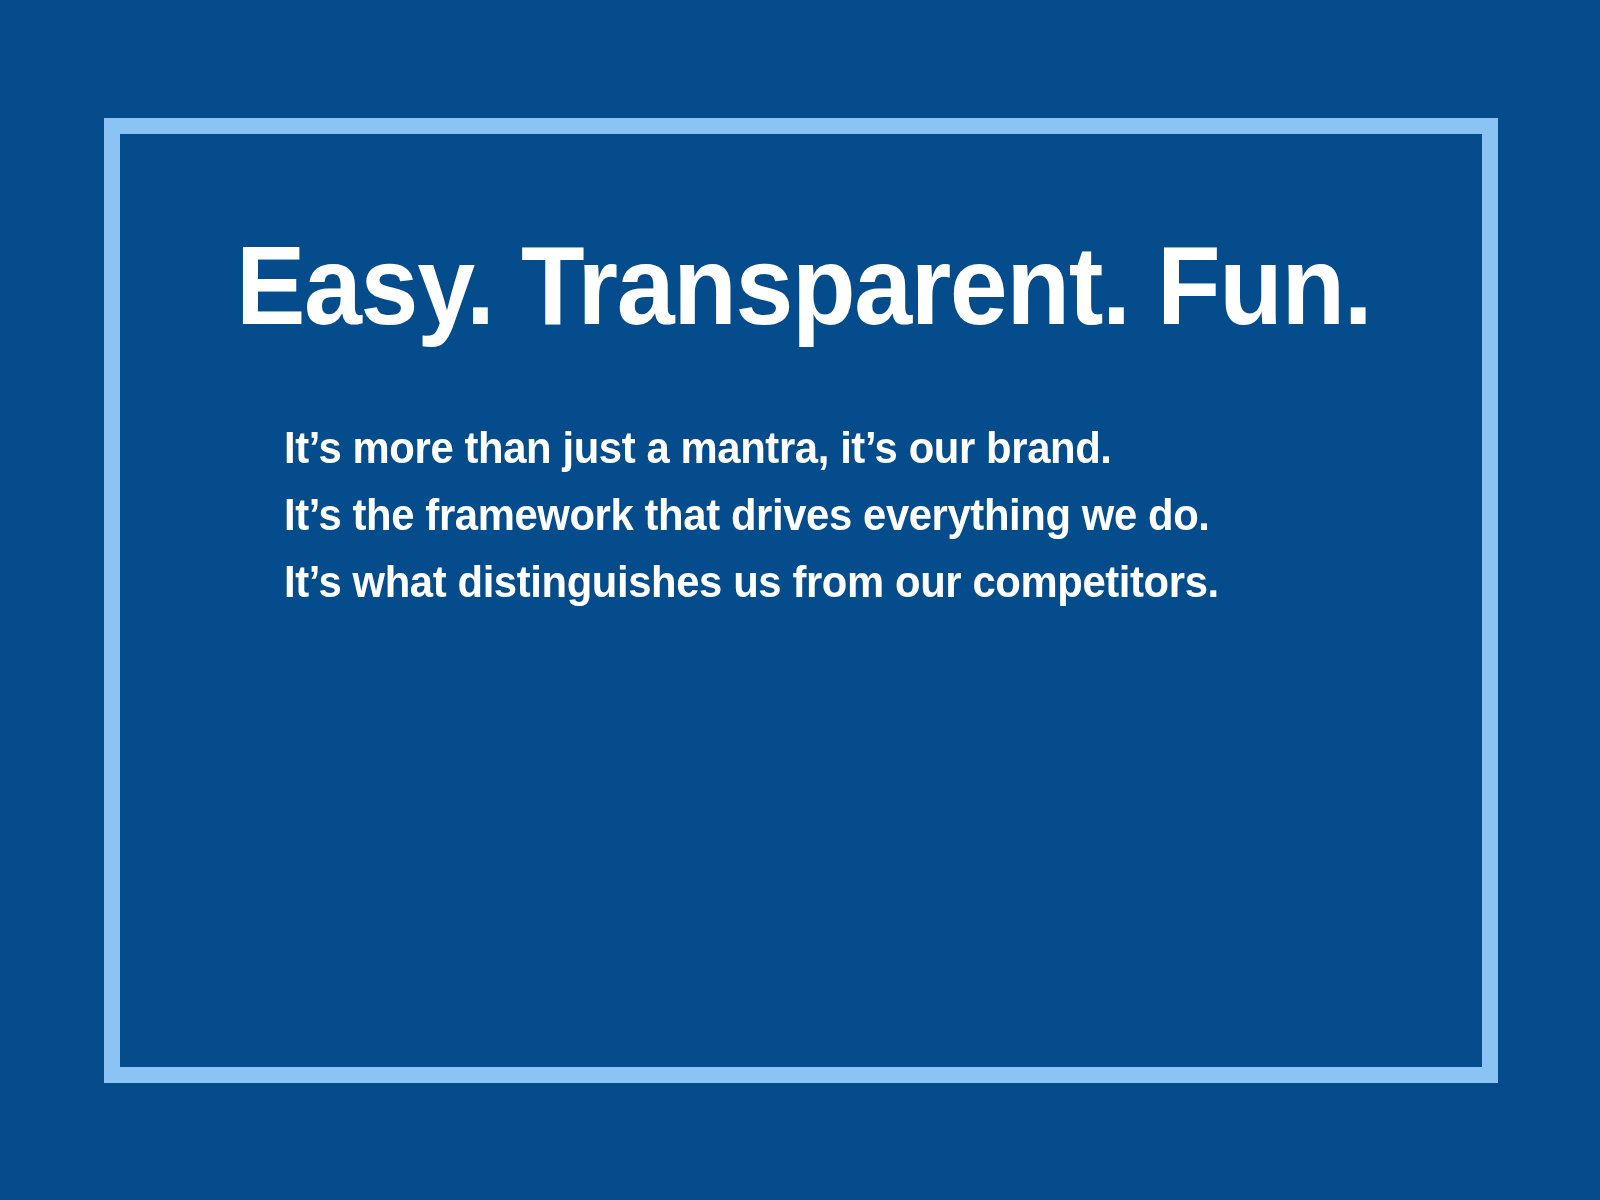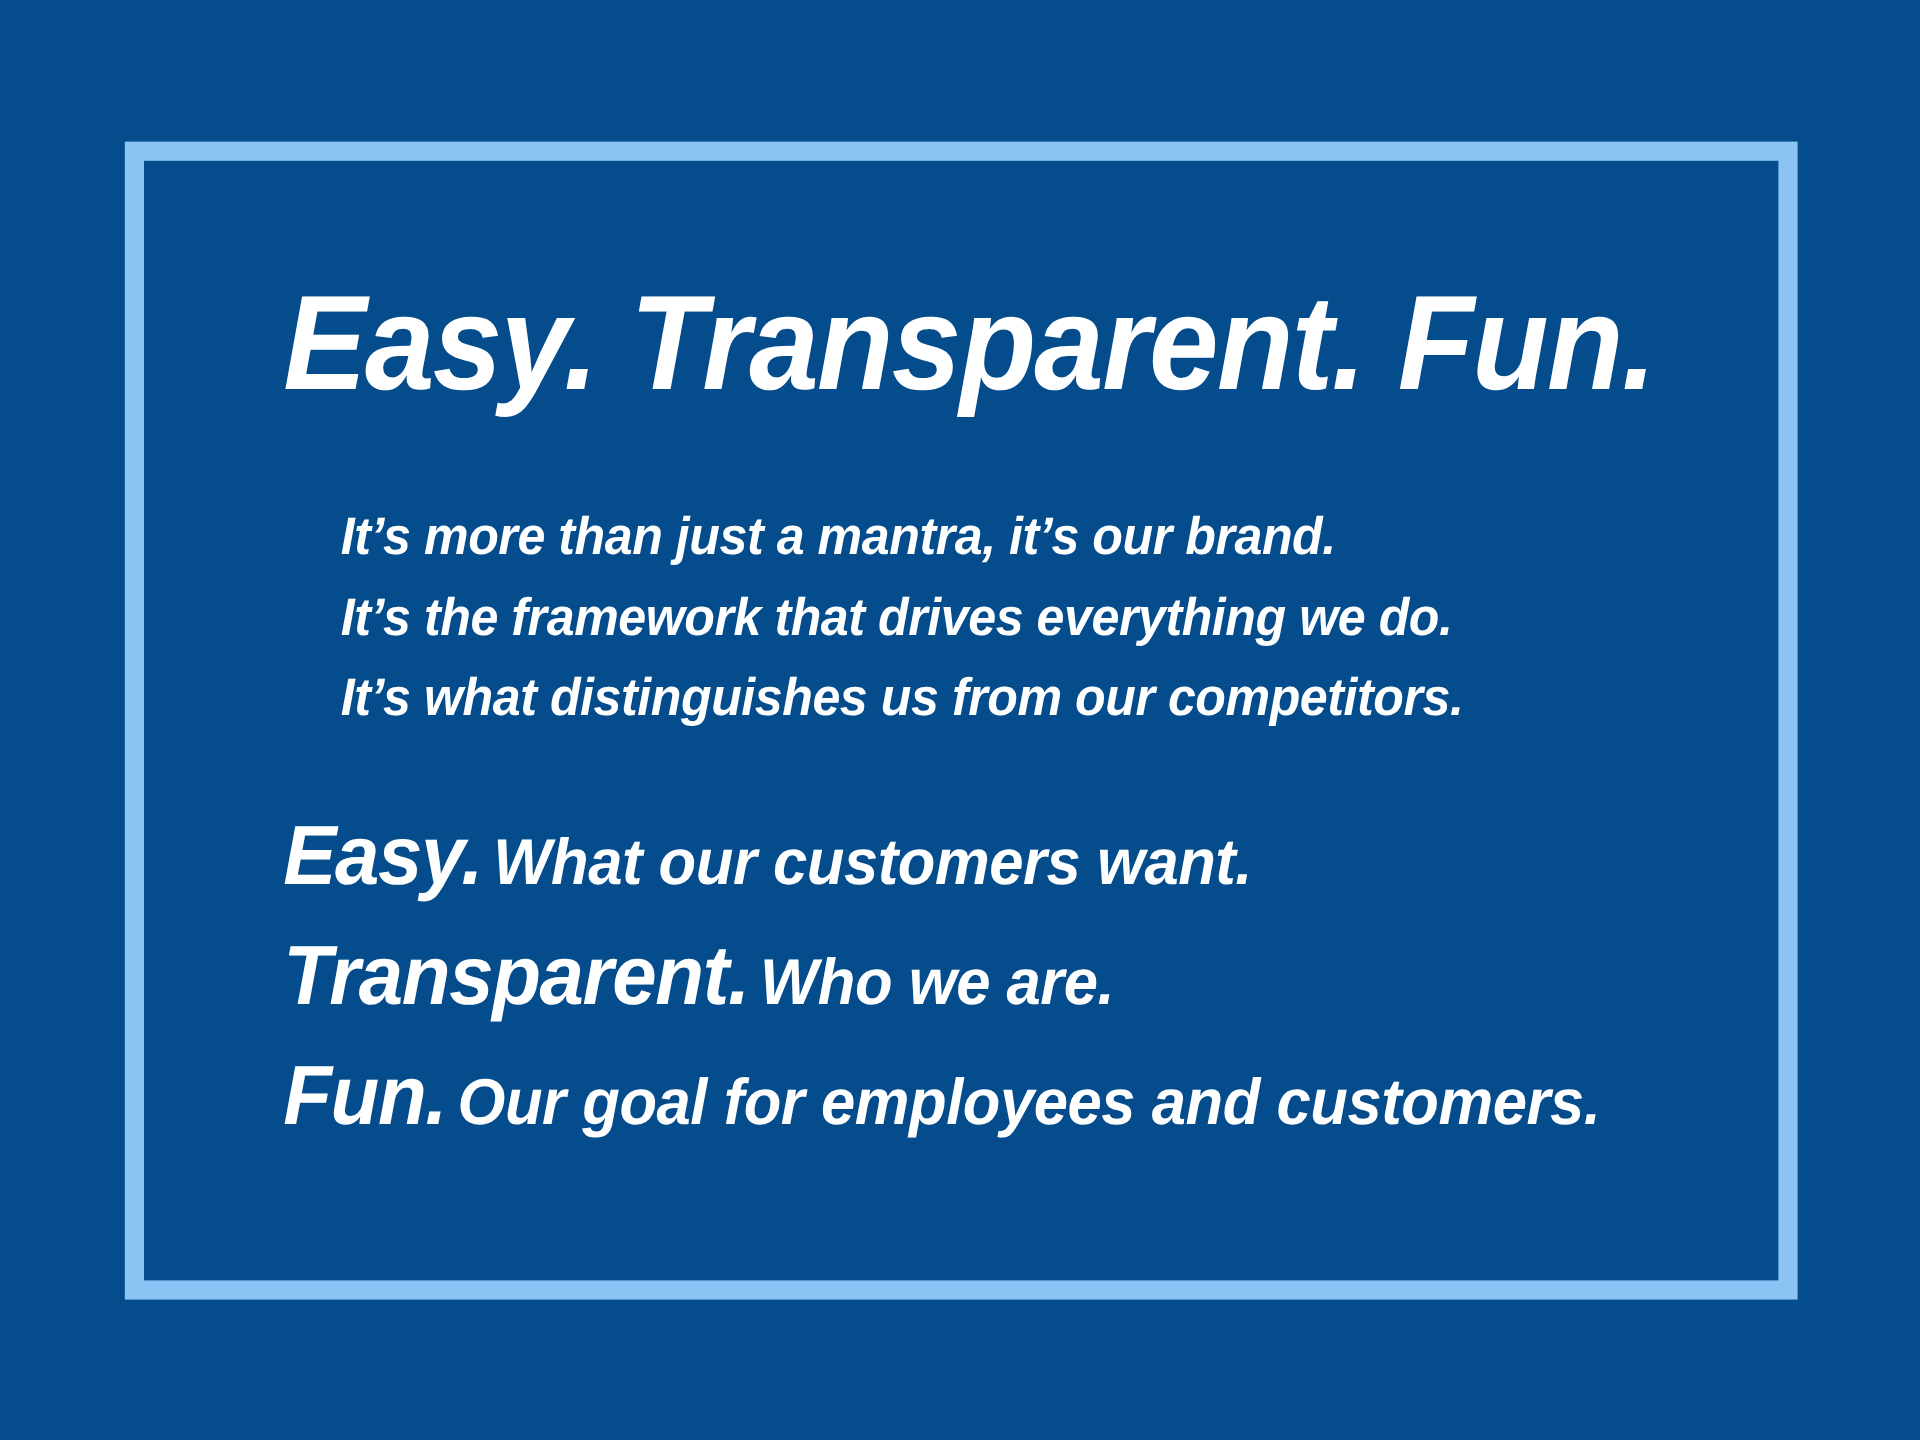--- a/index.html
+++ b/index.html
@@ -14,21 +14,20 @@
     overflow: hidden;
     font-family: "Liberation Sans", "DejaVu Sans", sans-serif;
   }
 
   #slide {
     position: relative;
     width: 1600px;
     height: 1200px;
     background: #044C8C;
     box-sizing: border-box;
-    font-style: italic;
   }
 
   
   #frame {
     position: absolute;
     left: 104px;
     top: 118px;
     width: 1394px;
     height: 965px;
     box-sizing: border-box;
@@ -108,30 +107,15 @@
   <div id="content">
 
     <h1 id="headline" style="color: rgb(255, 255, 255);">Easy. Transparent. Fun.</h1>
 
     <div id="intro-block">
       <div class="intro-line" style="color: rgb(255, 255, 255);">It’s more than just a mantra, it’s our brand.</div>
       <div class="intro-line" style="color: rgb(255, 255, 255);">It’s the framework that drives everything we do.</div>
       <div class="intro-line" style="color: rgb(255, 255, 255);">It’s what distinguishes us from our competitors.</div>
     </div>
 
-    <div id="pillars-block">
-
-      <div class="pillar-line" style="color: rgb(255, 255, 255);">
-        <span class="pillar-term">Easy.</span><span class="pillar-desc">What our customers want.</span>
-      </div>
-
-      <div class="pillar-line" style="color: rgb(255, 255, 255);">
-        <span class="pillar-term">Transparent.</span><span class="pillar-desc">Who we are.</span>
-      </div>
-
-      <div class="pillar-line" style="color: rgb(255, 255, 255);">
-        <span class="pillar-term">Fun.</span><span class="pillar-desc">Our goal for employees and customers.</span>
-      </div>
-
-    </div>
 
   </div>
 </div>
 
 </body></html>

